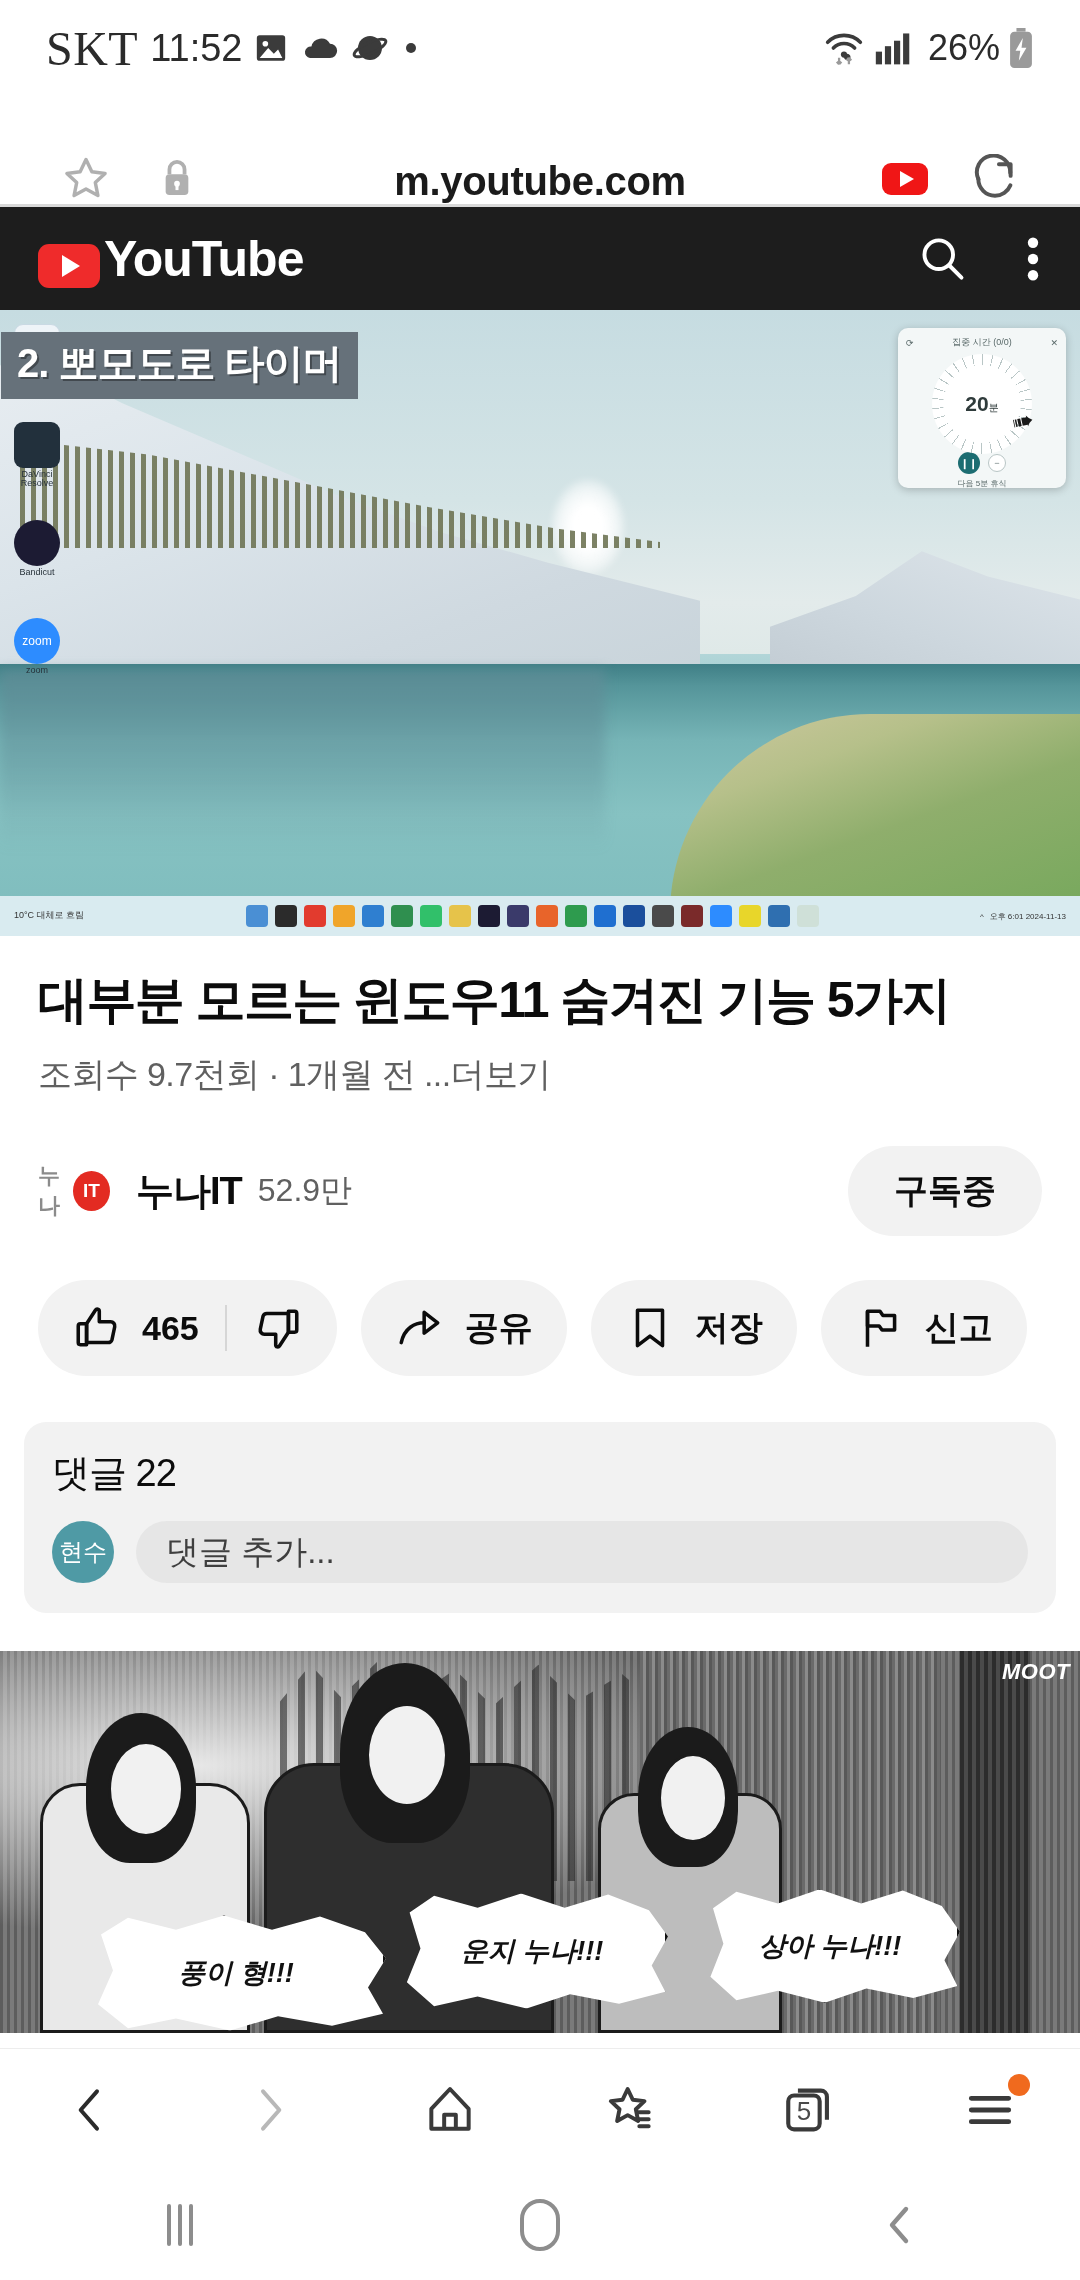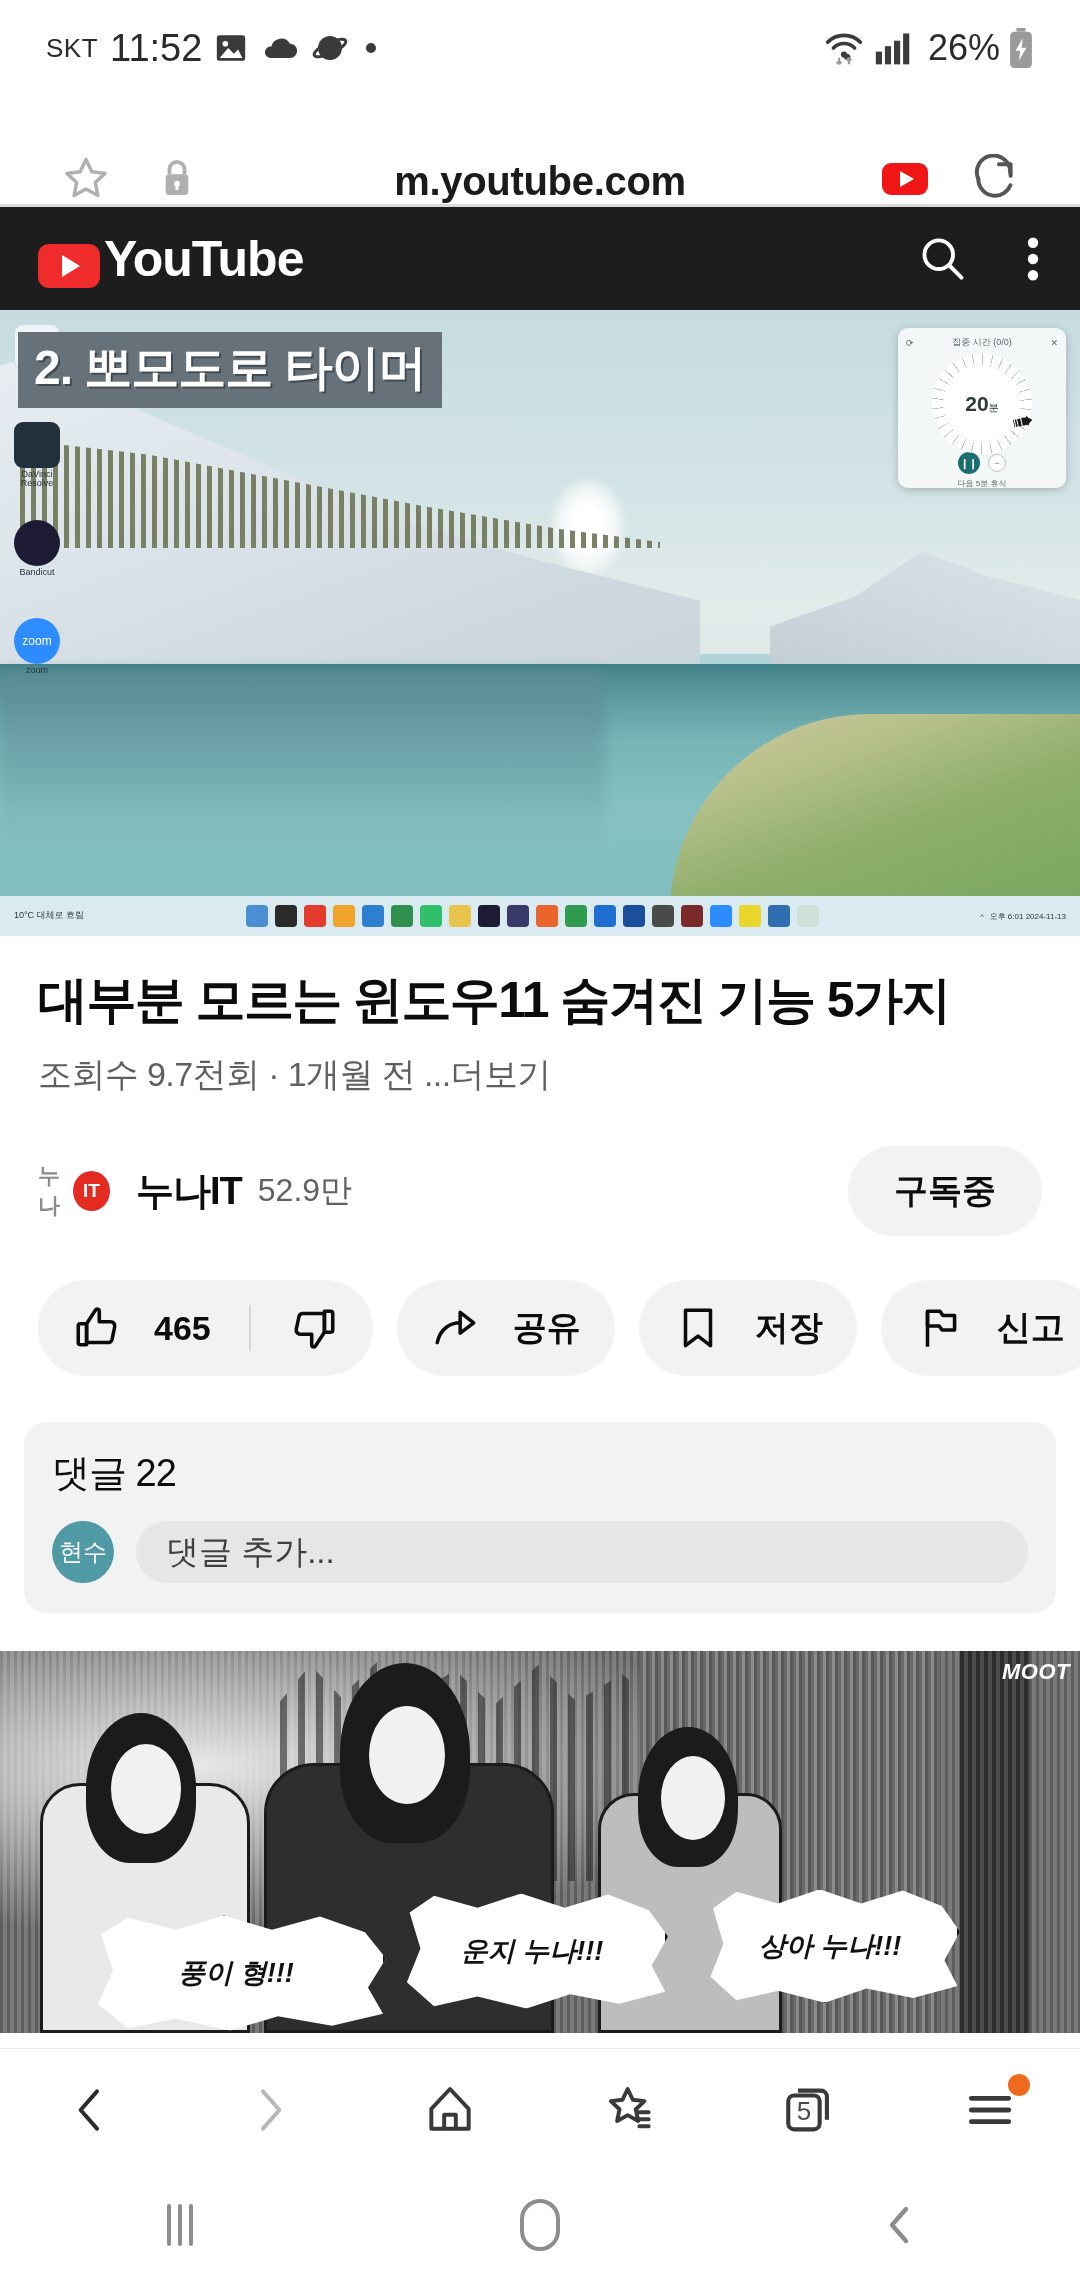--- a/index.html
+++ b/index.html
@@ -10,21 +10,21 @@
     overflow: hidden;
   }
   .phone { position: relative; width: 1080px; height: 2280px; background:#fff; }
 
   
   .statusbar {
     height: 96px; display: flex; align-items: center;
     padding: 0 46px; background:#fff; color:#2b2b2b;
   }
   .sb-left { display:flex; align-items:center; gap:12px; }
-  .sb-carrier { font-size: 26px; letter-spacing:.5px; }
+  .sb-carrier { font-size: 48px; letter-spacing:.5px;font-family:Liberation Serif, serif; }
   .sb-time { font-size: 38px; }
   .sb-spacer { flex:1; }
   .sb-right { display:flex; align-items:center; gap:8px; }
   .sb-pct { font-size: 36px; margin-left:6px; }
   .ic { display:inline-block; line-height:0; }
   .dot-ic { width:10px; height:10px; border-radius:50%; background:#3b3b3b; display:inline-block; margin:0 6px; }
 
   
   .urlbar {
     height: 108px; display:flex; align-items:flex-end;
@@ -109,23 +109,23 @@
   }
   .taskbar {
     position:absolute; left:0; bottom:0; width:100%; height:40px;
     background:#d9ebf0; display:flex; align-items:center; padding:0 14px;gap:20px;
   }
   .tb-left { font-size:9px; color:#333; line-height:1.1; }
   .tb-icons { margin:0 auto; display:flex; gap:7px; }
   .tb-ic { width:22px; height:22px; border-radius:4px; }
   .tb-right { font-size:8px; color:#333; display:flex; gap:6px; align-items:center; }
   .thumb-caption {
-    position:absolute; left:18px; top:22px;
+    position:absolute; left:1px; top:22px;
     background:#66717a; color:#fff; font-weight:700;
-    font-size:48px; padding:4px 16px 8px; letter-spacing:-1px;
+    font-size:40px; padding:4px 16px 8px; letter-spacing:-1px;
     text-shadow: 2px 2px 0 rgba(0,0,0,.35);
   }
   .desk-ic { position:absolute; left:14px; width:46px; }
   .desk-ic .box { width:46px; height:46px; border-radius:9px; }
   .desk-ic .lbl { font-size:9px; color:#27323a; text-align:center; margin-top:2px; line-height:1.05; }
 
   
   .timer-widget {
     position:absolute; right:14px; top:18px; width:168px; height:160px;
     background:#f3f7f7; border-radius:10px; box-shadow:0 2px 8px rgba(0,0,0,.22);
@@ -170,21 +170,21 @@
   .ch-name { font-size:38px; font-weight:700; color:#0c0c0c; margin-left:26px; letter-spacing:-1px; }
   .ch-subs { font-size:32px; color:#606060; margin-left:16px; }
   .subbtn {
     margin-left:auto; background:#f2f2f2; color:#0c0c0c;
     border-radius:999px; padding:22px 46px; font-size:34px; font-weight:700; border:none;
   }
 
   .actions { display:flex; gap:24px; padding: 44px 0 0 38px; overflow:hidden; }
   .pill {
     background:#f2f2f2; border-radius:999px; height:96px;
-    display:flex; align-items:center; gap:32px; padding: 0 34px;
+    display:flex; align-items:center; gap:20px; padding: 0 34px;
     font-size:34px; font-weight:700; color:#0c0c0c; white-space:nowrap; flex:none;
   }
   .pill .sep { width:2px; height:46px; background:#d6d6d6; margin:0 6px; }
 
   .comments {
     margin: 46px 24px 0; background:#f2f2f2; border-radius:22px; padding: 26px 28px 30px;
   }
   .cm-head { font-size:38px; color:#0c0c0c; letter-spacing:-1px; }
   .cm-row { display:flex; align-items:center; gap:22px; margin-top:22px; }
   .cm-avatar {

